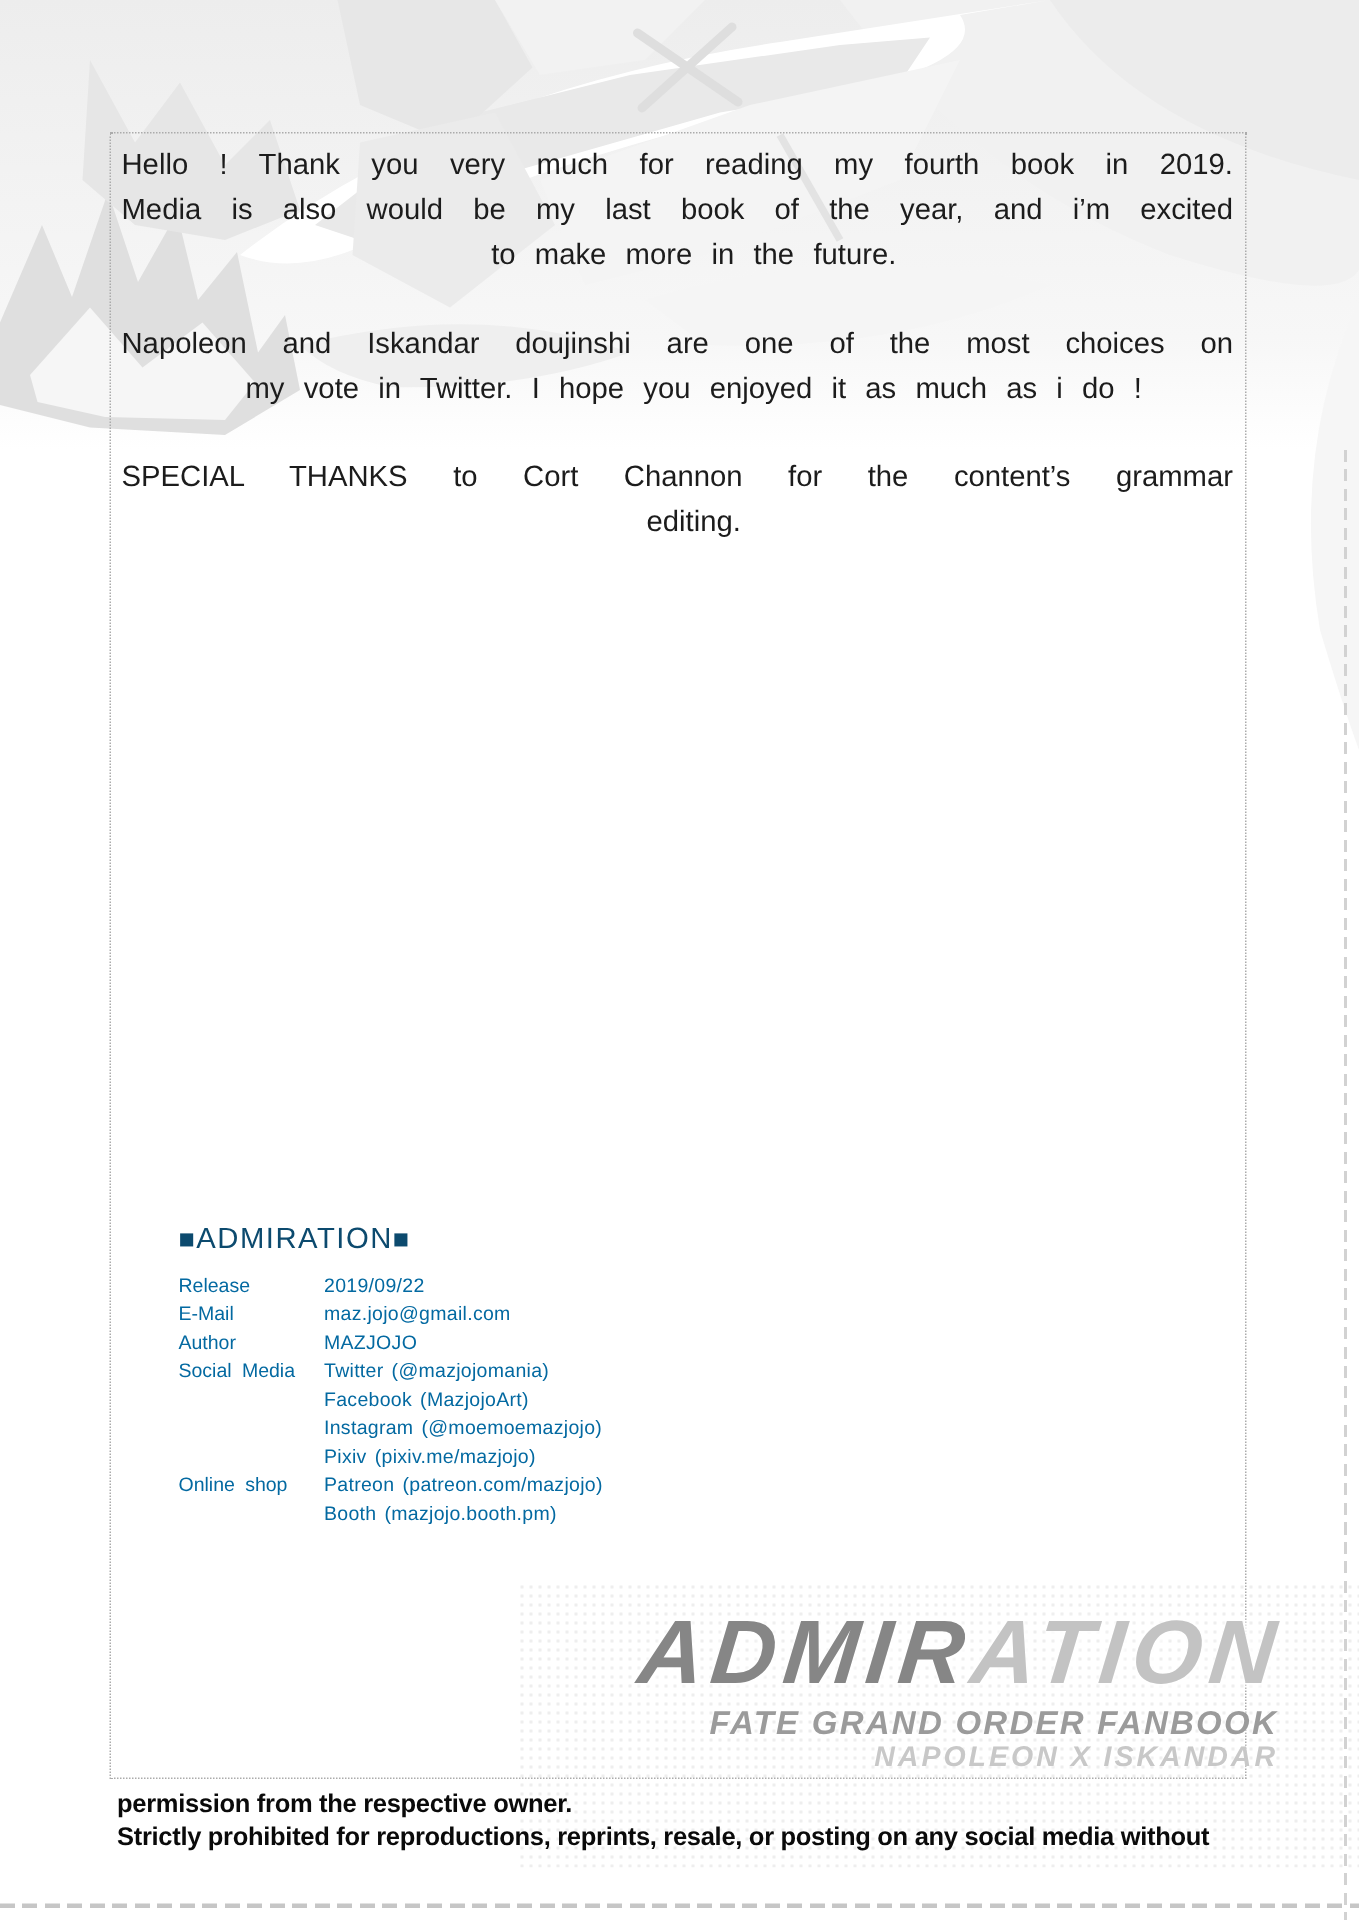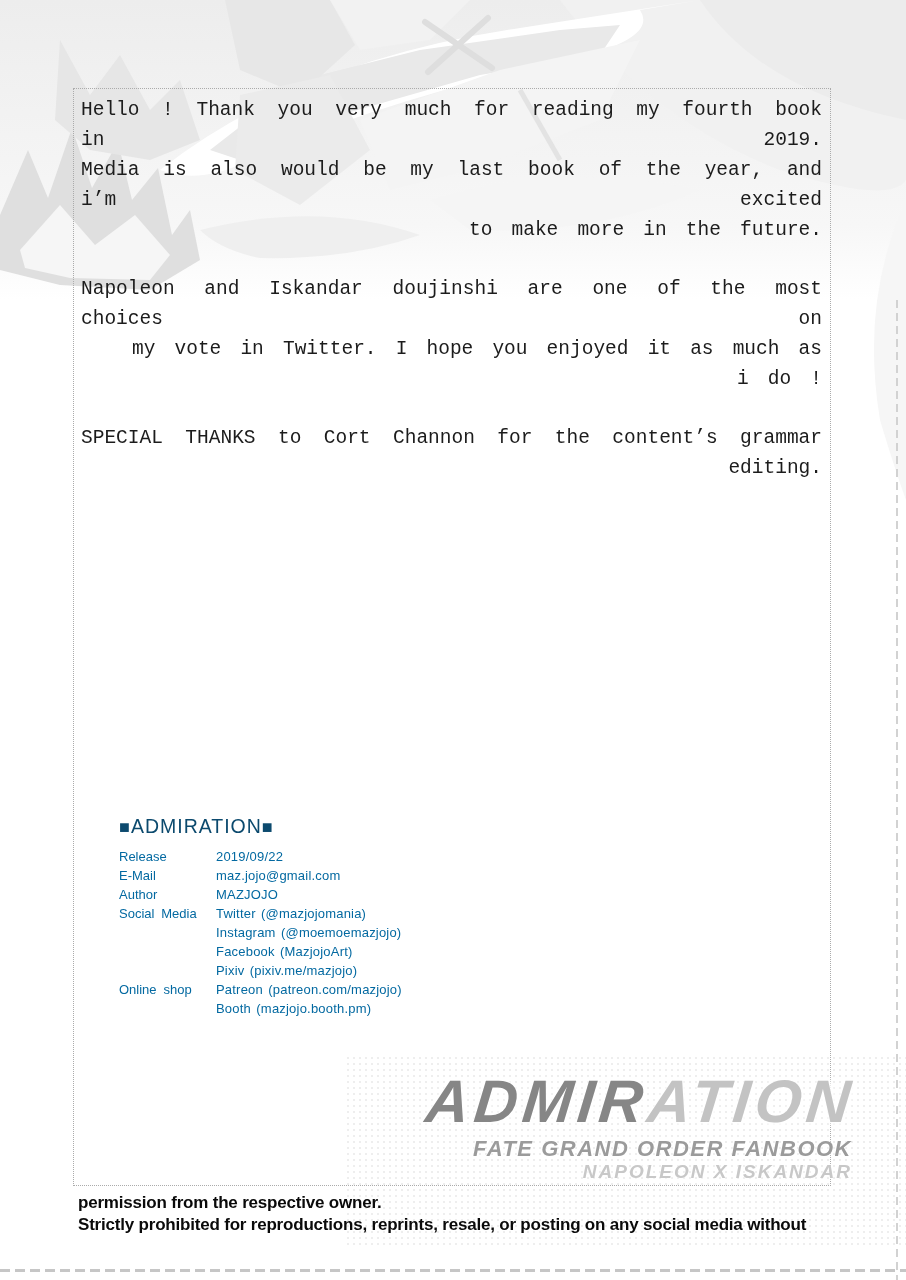--- a/index.html
+++ b/index.html
@@ -43,24 +43,24 @@
     box-sizing: border-box;
     z-index: 2;
   }
 
   
   .afterword {
     position: absolute; left: 7px; top: 6px; width: 741px;
     font-size: 19.5px; line-height: 30px; color: #1c1c1c;
     word-spacing: 0.38em;
   }
-  .para { margin: 0 0 29px 0; font-family: Liberation Mono, monospace; }
+  .para { margin: 0 0 29px 0; }
   .para:last-child { margin-bottom: 0; }
   .jline { text-align: justify; text-align-last: justify; }
-  .lline { text-align: right; margin-left: 22px; }
+  .lline { text-align: center; margin-left: 22px; }
 
   
   .credits { position: absolute; left: 45px; top: 726px; color: #111; }
   .credits-title {
     font-size: 19.5px; letter-spacing: 1px; color: #0c4a6e;
     margin-bottom: 9px; white-space: nowrap;
   }
   .credits-title .sq { font-size: 18px; }
   .credits-table { font-size: 13px; line-height: 19px; color: #0369a1; }
   .crow { display: grid; grid-template-columns: 97px auto; }
@@ -172,25 +172,25 @@
         <div class="crow">
           <span class="clabel">Author</span>
           <span class="cvalue">MAZJOJO</span>
         </div>
         <div class="crow">
           <span class="clabel">Social Media</span>
           <span class="cvalue">Twitter (@mazjojomania)</span>
         </div>
         <div class="crow">
           <span class="clabel"></span>
+          <span class="cvalue">Facebook (MazjojoArt)</span>
+        </div>
+        <div class="crow">
+          <span class="clabel"></span>
           <span class="cvalue">Instagram (@moemoemazjojo)</span>
-        </div>
-        <div class="crow">
-          <span class="clabel"></span>
-          <span class="cvalue">Facebook (MazjojoArt)</span>
         </div>
         <div class="crow">
           <span class="clabel"></span>
           <span class="cvalue">Pixiv (pixiv.me/mazjojo)</span>
         </div>
         <div class="crow">
           <span class="clabel">Online shop</span>
           <span class="cvalue">Patreon (patreon.com/mazjojo)</span>
         </div>
         <div class="crow">

